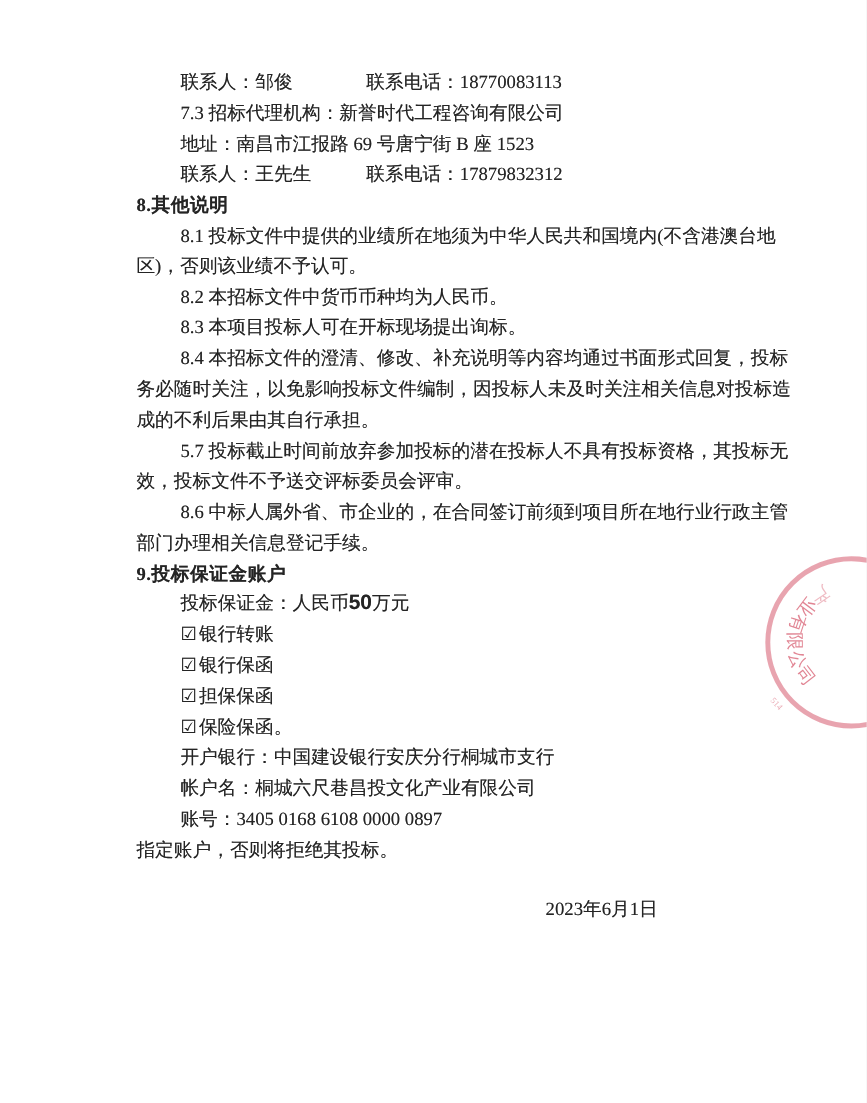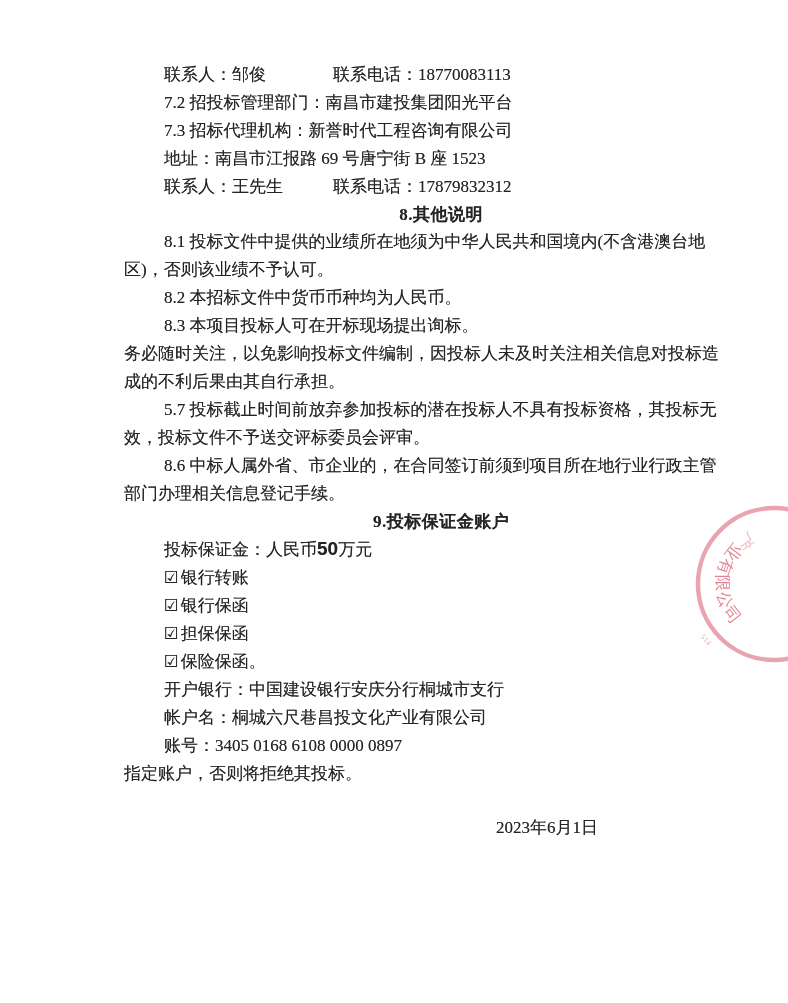--- a/index.html
+++ b/index.html
@@ -20,21 +20,20 @@
   }
   .line {
     white-space: nowrap;
     text-shadow: 0 0 0.4px rgba(20,20,20,0.5);
     margin-left: 16px;
   }
   .indent { padding-left: 40px; }
   .heading {
     font-weight: 700;
     letter-spacing: 0.5px;
-    text-align: center;
   }
   .pair-label {
     display: inline-block;
     width: 169px;
   }
   .amount {
     font-weight: 700;
     font-family: "Liberation Sans", "DejaVu Sans", sans-serif;
     font-size: 19px;
   }
@@ -65,32 +64,32 @@
   }
 </style>
 </head>
 <body>
 
 <div class="page">
   <div class="content">
 
     <div class="line indent"><span class="pair-label">联系人：邹俊</span><span>联系电话：18770083113</span></div>
 
-    <div class="line indent">7.2 招投标管理部门：南昌市建投集团阳光平台</div>
     <div class="line indent">7.3 招标代理机构：新誉时代工程咨询有限公司</div>
     <div class="line indent">地址：南昌市江报路 69 号唐宁街 B 座 1523</div>
 
     <div class="line indent"><span class="pair-label">联系人：王先生</span><span>联系电话：17879832312</span></div>
 
     <div class="line heading">8.其他说明</div>
 
     <div class="line indent">8.1 投标文件中提供的业绩所在地须为中华人民共和国境内(不含港澳台地</div>
     <div class="line">区)，否则该业绩不予认可。</div>
     <div class="line indent">8.2 本招标文件中货币币种均为人民币。</div>
     <div class="line indent">8.3 本项目投标人可在开标现场提出询标。</div>
+    <div class="line indent">8.4 本招标文件的澄清、修改、补充说明等内容均通过书面形式回复，投标</div>
     <div class="line">务必随时关注，以免影响投标文件编制，因投标人未及时关注相关信息对投标造</div>
     <div class="line">成的不利后果由其自行承担。</div>
     <div class="line indent">5.7 投标截止时间前放弃参加投标的潜在投标人不具有投标资格，其投标无</div>
     <div class="line">效，投标文件不予送交评标委员会评审。</div>
     <div class="line indent">8.6 中标人属外省、市企业的，在合同签订前须到项目所在地行业行政主管</div>
     <div class="line">部门办理相关信息登记手续。</div>
 
     <div class="line heading">9.投标保证金账户</div>
 
     <div class="line indent"><span>投标保证金：人民币</span><span class="amount">50</span><span>万元</span></div>

